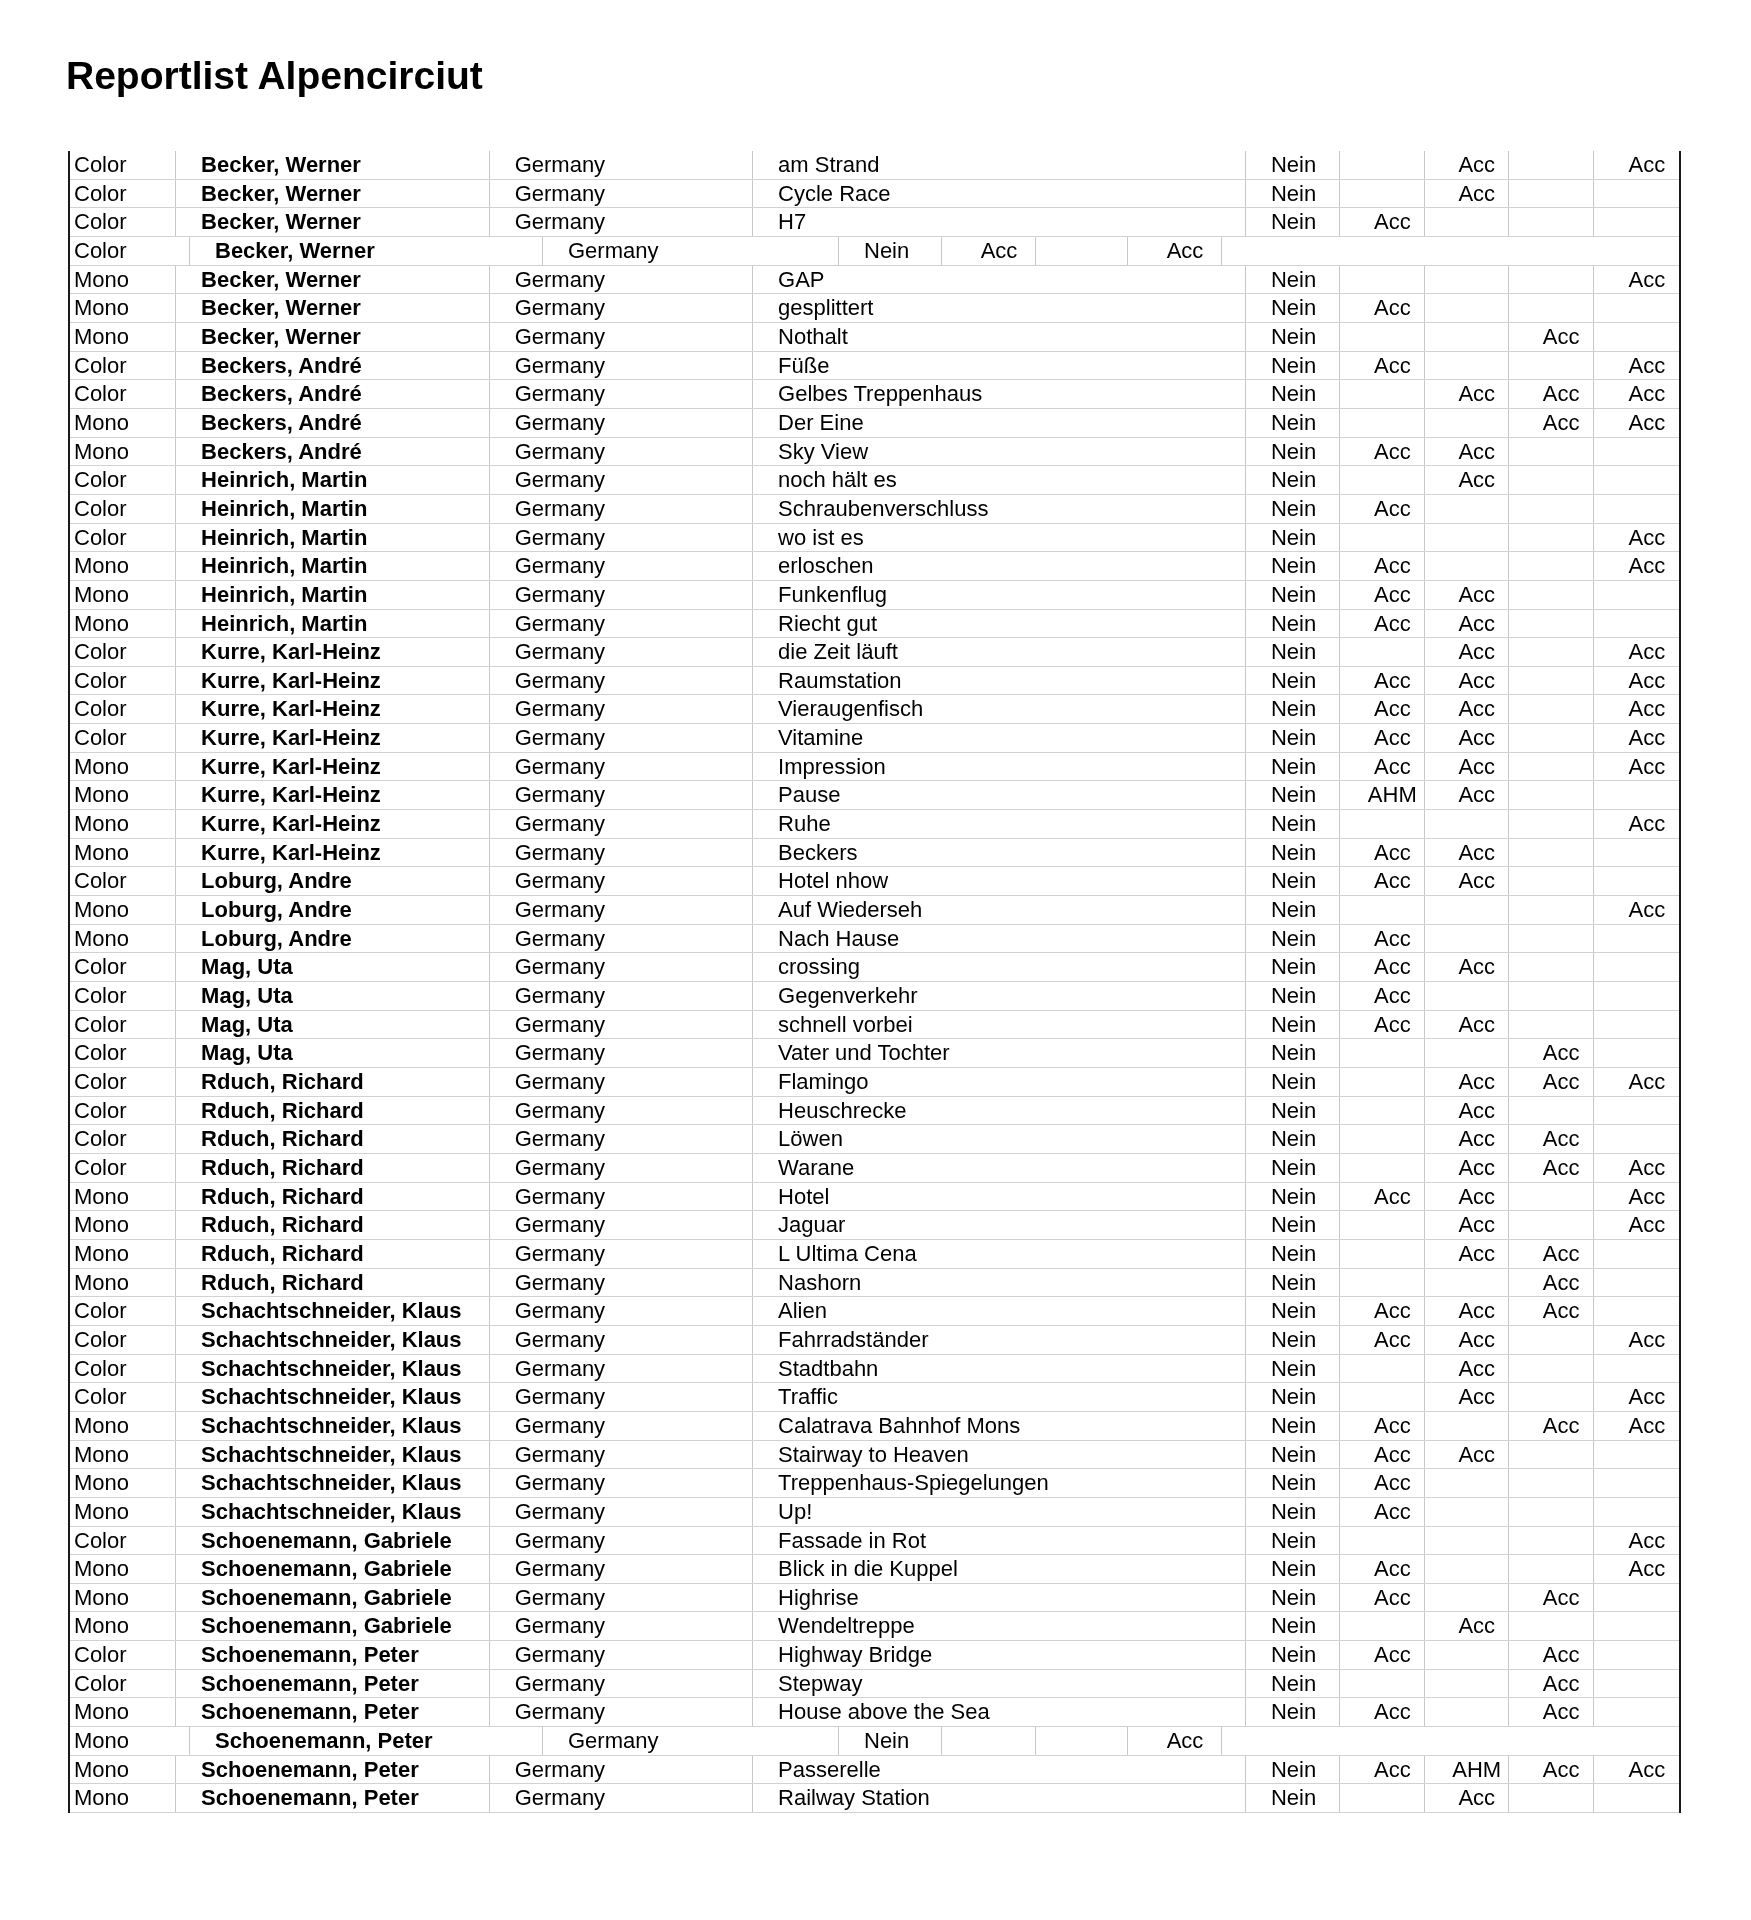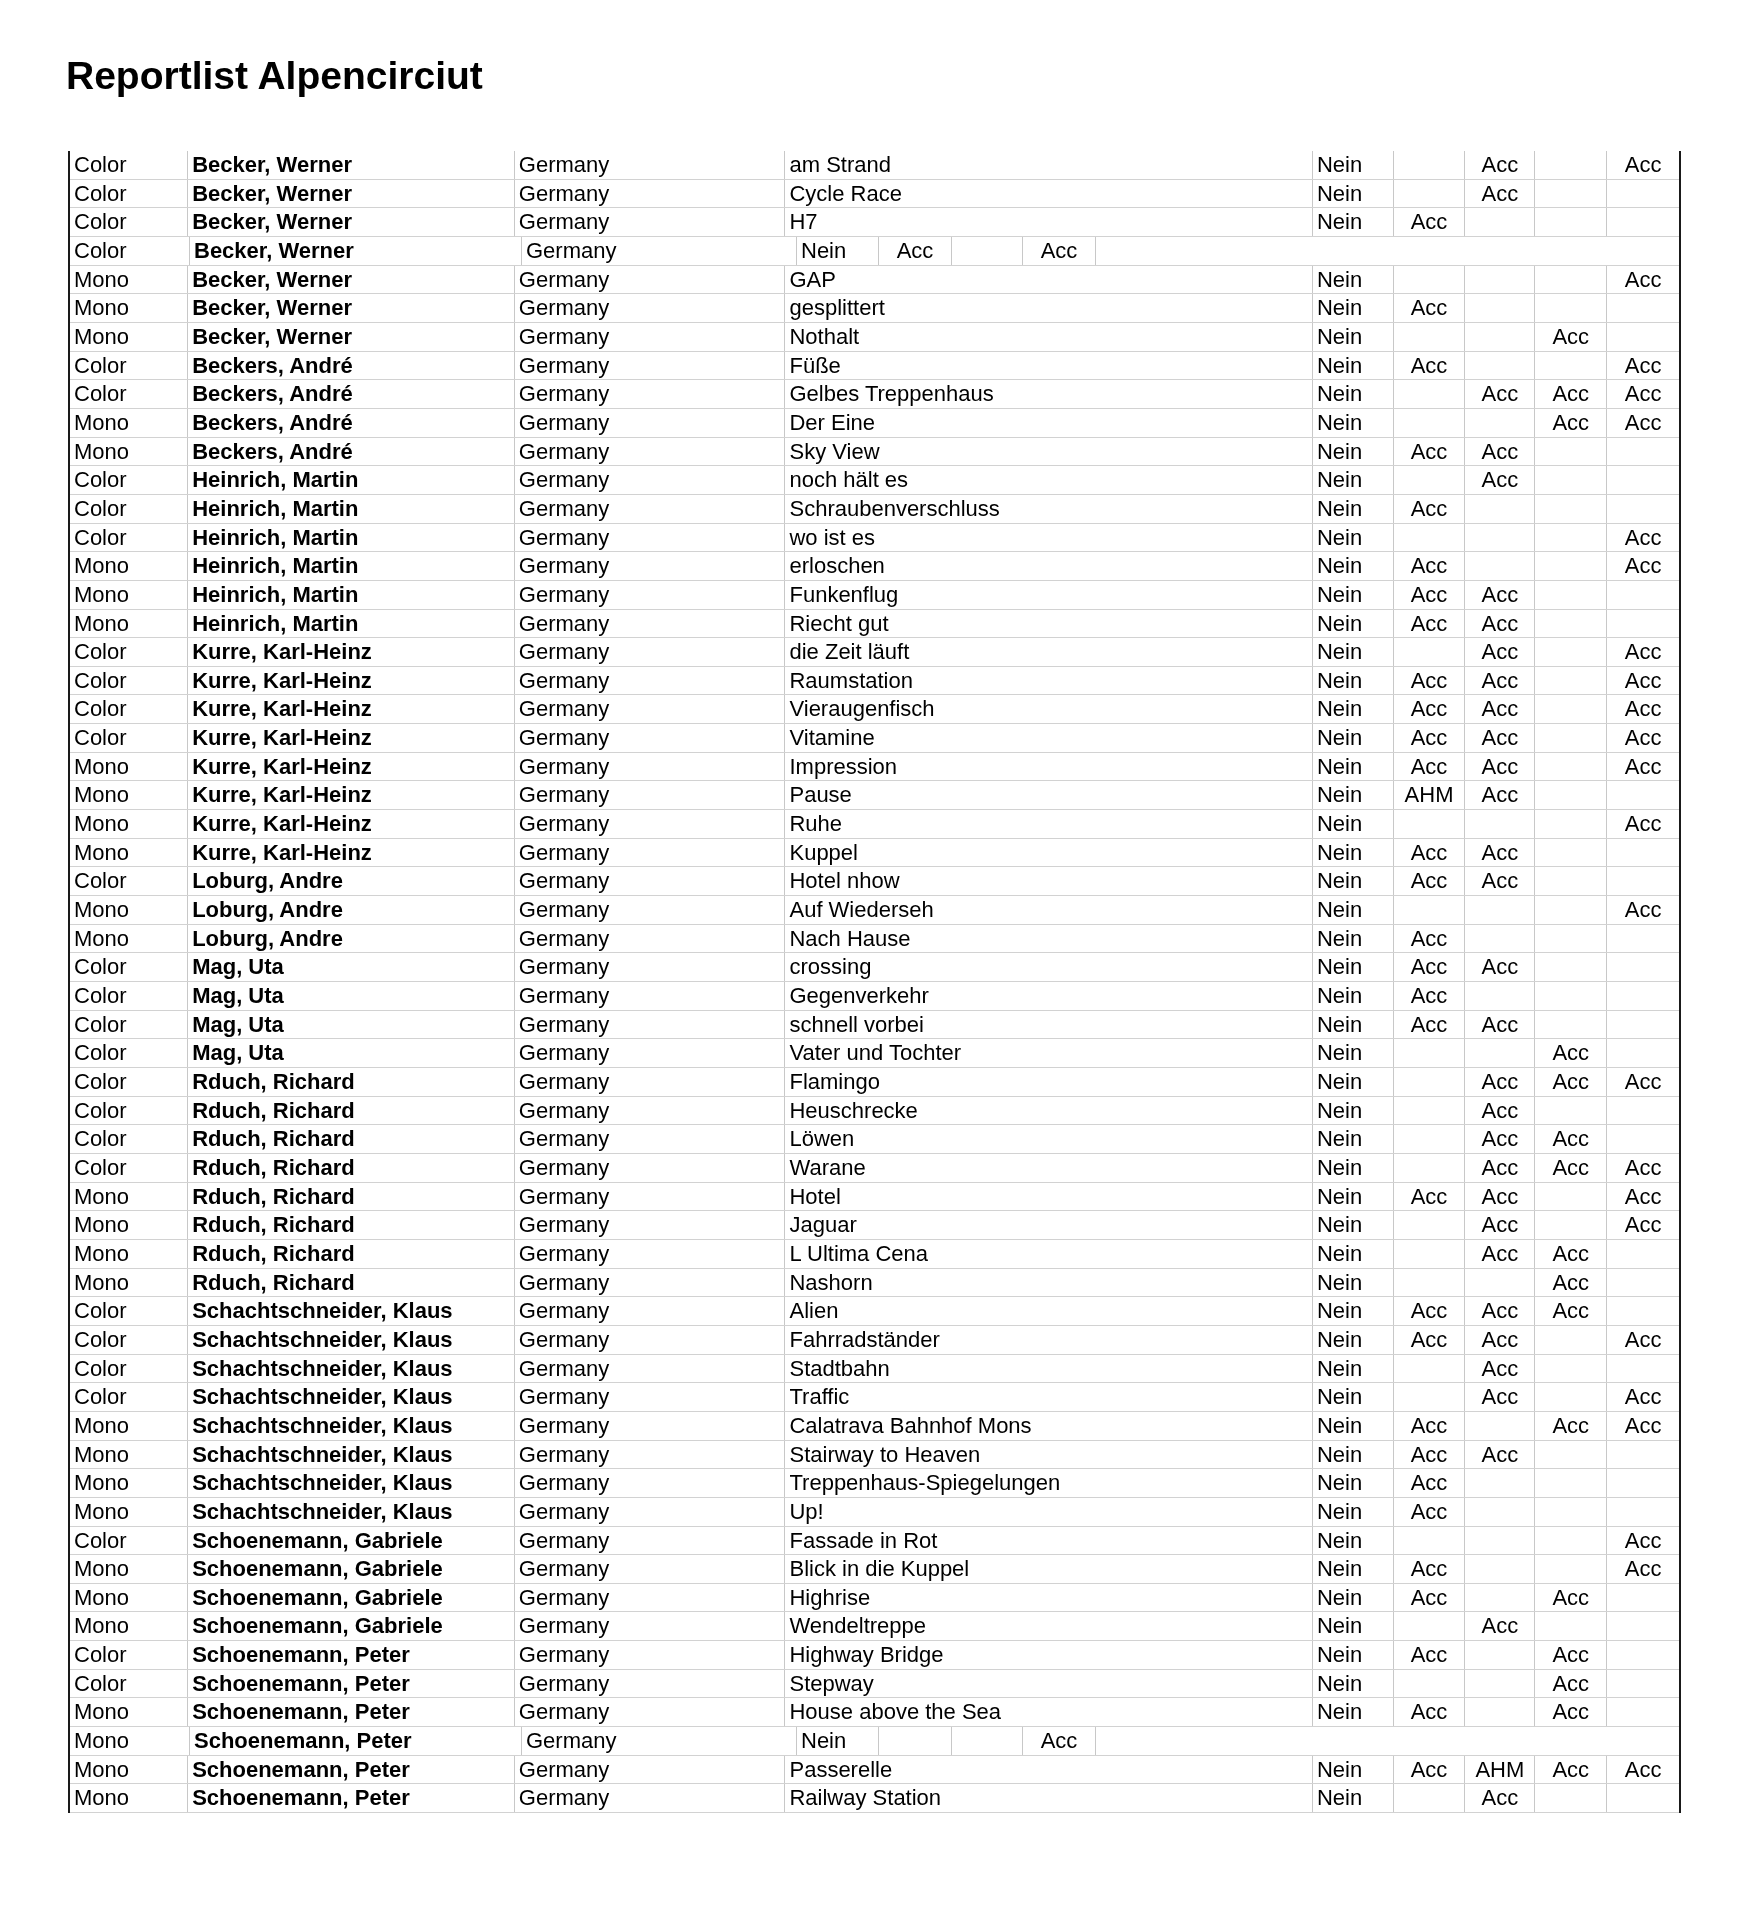--- a/index.html
+++ b/index.html
@@ -16,21 +16,21 @@
   .sheet {
     position: absolute; left: 68px; top: 151px; width: 1613px;
   }
   .group {
     border-left: 2px solid #1a1a1a; border-right: 2px solid #1a1a1a;
   }
   .group + .group { margin-top: 0; }
   .row {
     display: flex; height: 28.66px; box-sizing: border-box;
     border-bottom: 1px solid #d2d2d2;
-    font-size: 22px; line-height: 28px;
+    font-size: 22px; line-height: 28px; gap: 21px;
   }
   .cell {
     box-sizing: border-box; border-right: 1px solid #c8c8c8;
     white-space: nowrap; overflow: hidden; padding-left: 4px;
   }
   .cell:last-child { border-right: none; }
   .c-type { width: 120px; }
   .c-name { width: 332px; font-weight: bold; }
   .c-country { width: 275px; }
   .c-title { width: 536px; }
@@ -307,21 +307,21 @@
         <div class="cell c-nein">Nein</div>
         <div class="cell c-j"></div>
         <div class="cell c-j2"></div>
         <div class="cell c-j"></div>
         <div class="cell c-j">Acc</div>
       </div>
       <div class="row">
         <div class="cell c-type">Mono</div>
         <div class="cell c-name">Kurre, Karl-Heinz</div>
         <div class="cell c-country">Germany</div>
-        <div class="cell c-title">Kuppel</div>
+        <div class="cell c-title">Beckers</div>
         <div class="cell c-nein">Nein</div>
         <div class="cell c-j">Acc</div>
         <div class="cell c-j2">Acc</div>
         <div class="cell c-j"></div>
         <div class="cell c-j"></div>
       </div>
     </div>
     <div class="group">
       <div class="row">
         <div class="cell c-type">Color</div>

